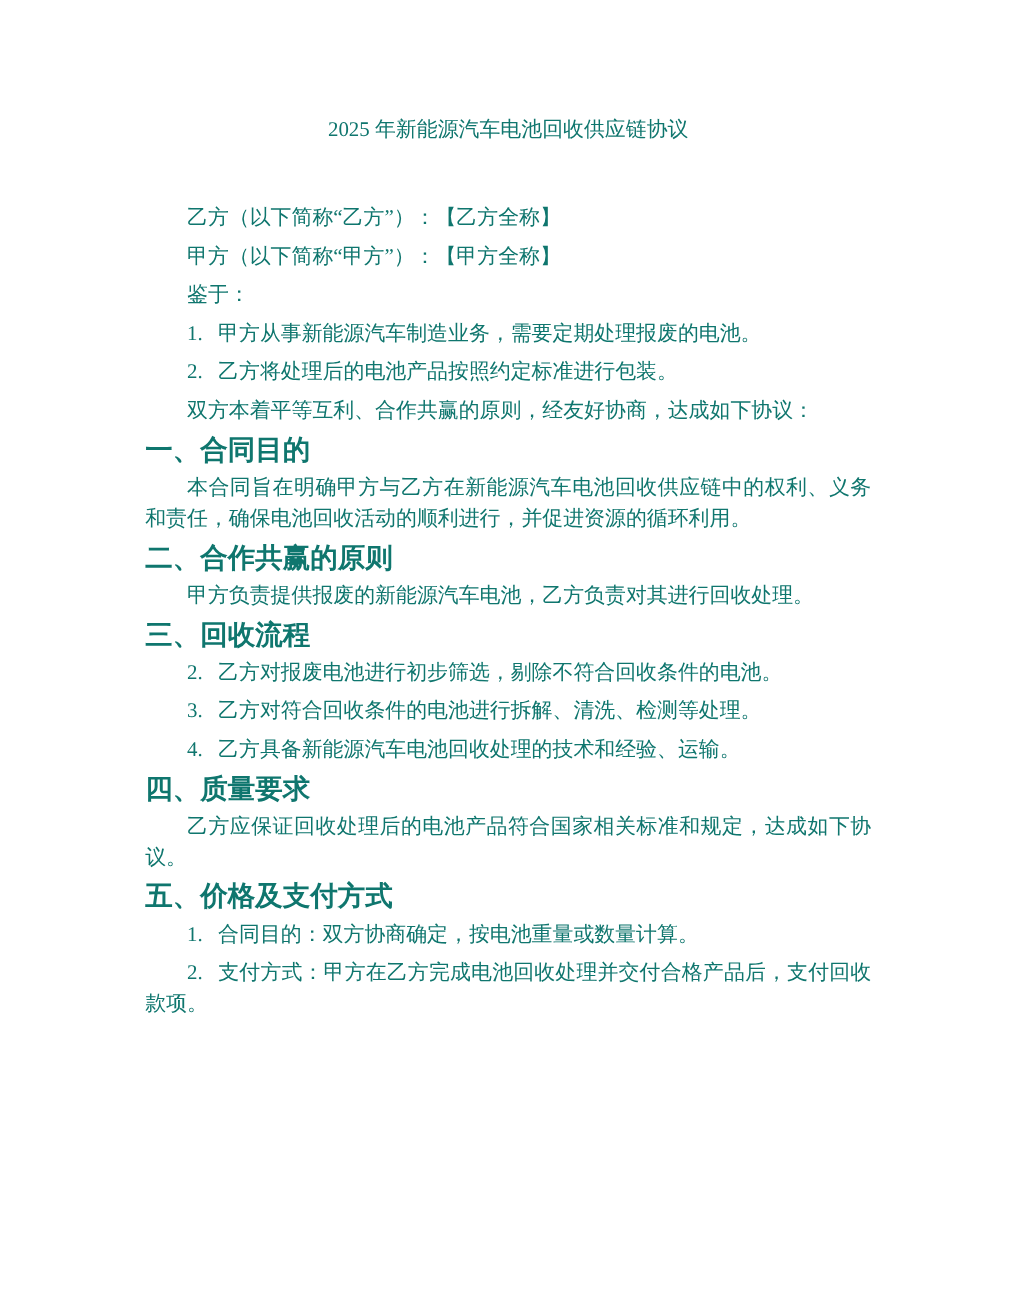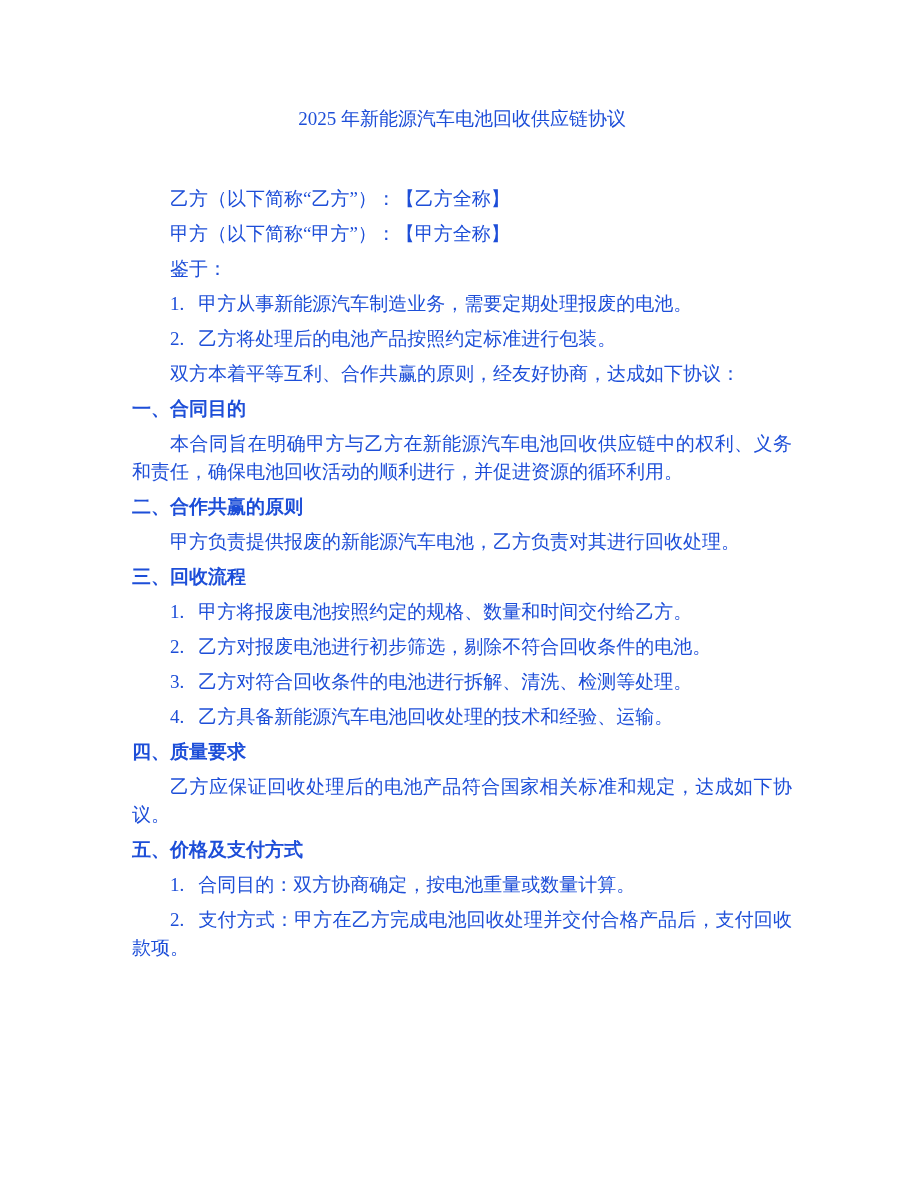--- a/index.html
+++ b/index.html
@@ -7,21 +7,21 @@
     padding: 0;
     background: #ffffff;
   }
   .page {
     position: relative;
     width: 920px;
     height: 1191px;
     box-sizing: border-box;
     padding: 98px 128px 0 132px;
     background: #ffffff;
-    color: #1d4ed8;
+    color: #0f766e;
     font-family: "Liberation Serif", "DejaVu Serif", serif;
     font-size: 19px;
     overflow: hidden;
   }
   .para {
     margin: 7px 0;
     line-height: 28px;
     text-align: justify;
   }
   .title {
@@ -34,21 +34,21 @@
     height: 38px;
   }
   .indent {
     text-indent: 38px;
   }
   .heading {
     margin: 7px 0;
     line-height: 28px;
     font-family: "Liberation Sans", "DejaVu Sans", sans-serif;
     font-weight: bold;
-    font-size: 19px;
+    font-size: 25px;
     text-indent: 0;
   }
   .num {
     padding-right: 14px;
   }
 </style>
 </head>
 <body>
 
 <div class="page">
@@ -66,21 +66,20 @@
 
   <p class="para indent">双方本着平等互利、合作共赢的原则，经友好协商，达成如下协议：</p>
 
   <p class="heading">一、合同目的</p>
   <p class="para indent">本合同旨在明确甲方与乙方在新能源汽车电池回收供应链中的权利、义务和责任，确保电池回收活动的顺利进行，并促进资源的循环利用。</p>
 
   <p class="heading">二、合作共赢的原则</p>
   <p class="para indent">甲方负责提供报废的新能源汽车电池，乙方负责对其进行回收处理。</p>
 
   <p class="heading">三、回收流程</p>
-  <p class="para indent"><span class="num">1.</span><span>甲方将报废电池按照约定的规格、数量和时间交付给乙方。</span></p>
   <p class="para indent"><span class="num">2.</span><span>乙方对报废电池进行初步筛选，剔除不符合回收条件的电池。</span></p>
   <p class="para indent"><span class="num">3.</span><span>乙方对符合回收条件的电池进行拆解、清洗、检测等处理。</span></p>
   <p class="para indent"><span class="num">4.</span><span>乙方具备新能源汽车电池回收处理的技术和经验、运输。</span></p>
 
   <p class="heading">四、质量要求</p>
   <p class="para indent">乙方应保证回收处理后的电池产品符合国家相关标准和规定，达成如下协议。</p>
 
   <p class="heading">五、价格及支付方式</p>
   <p class="para indent"><span class="num">1.</span><span>合同目的：双方协商确定，按电池重量或数量计算。</span></p>
   <p class="para indent"><span class="num">2.</span><span>支付方式：甲方在乙方完成电池回收处理并交付合格产品后，支付回收款项。</span></p>

